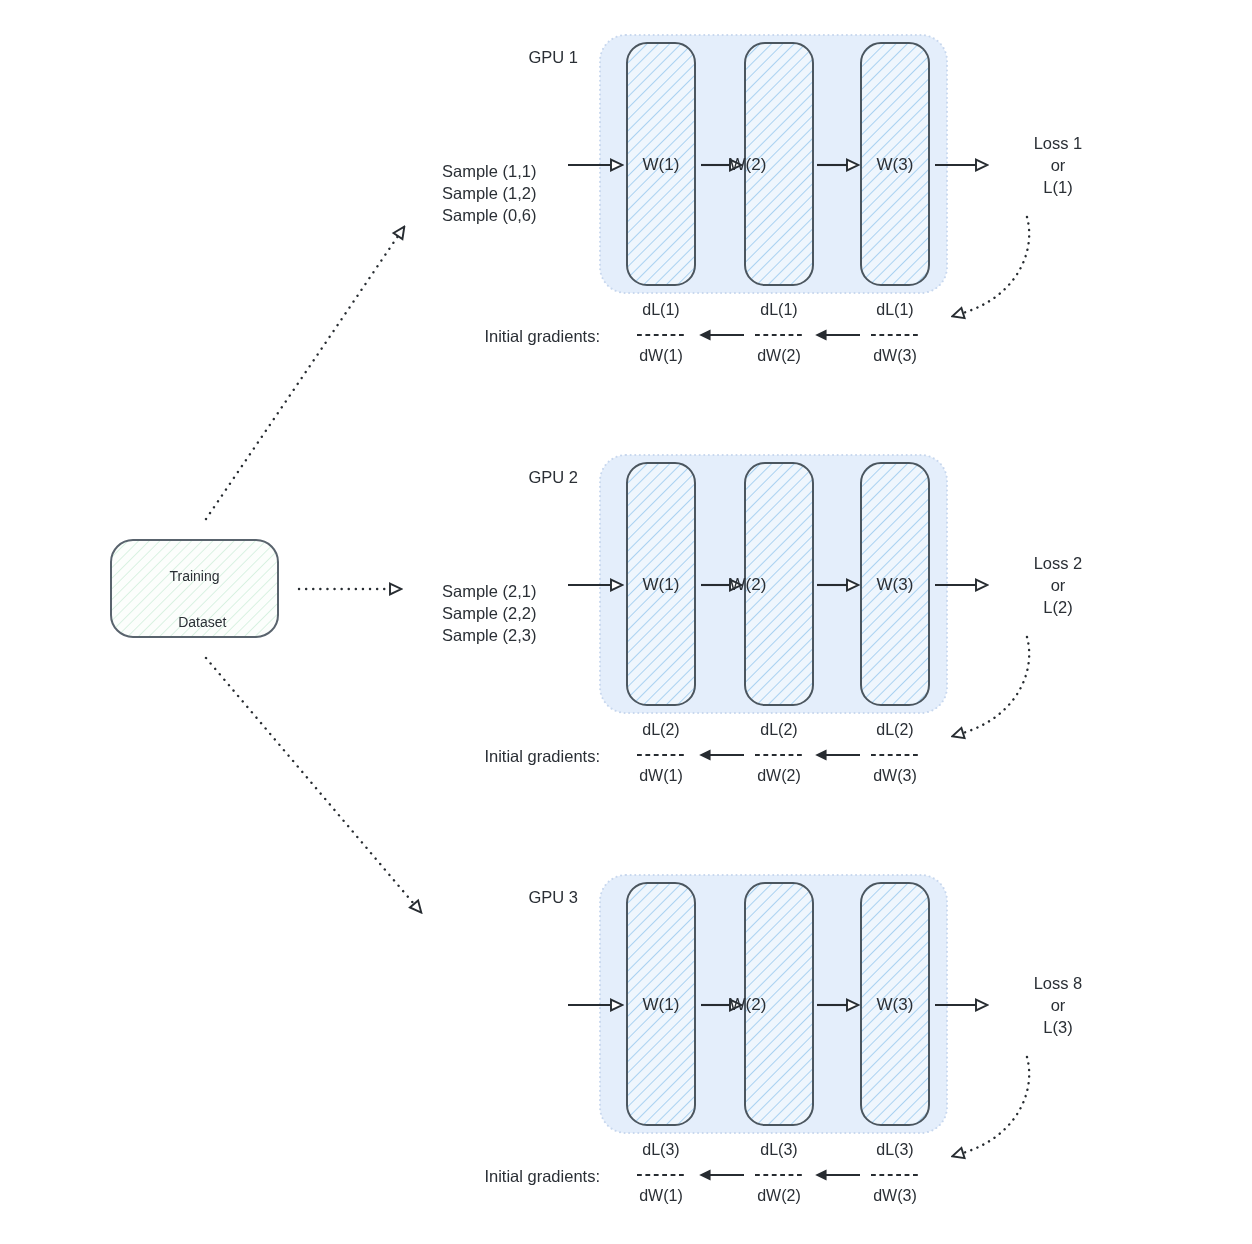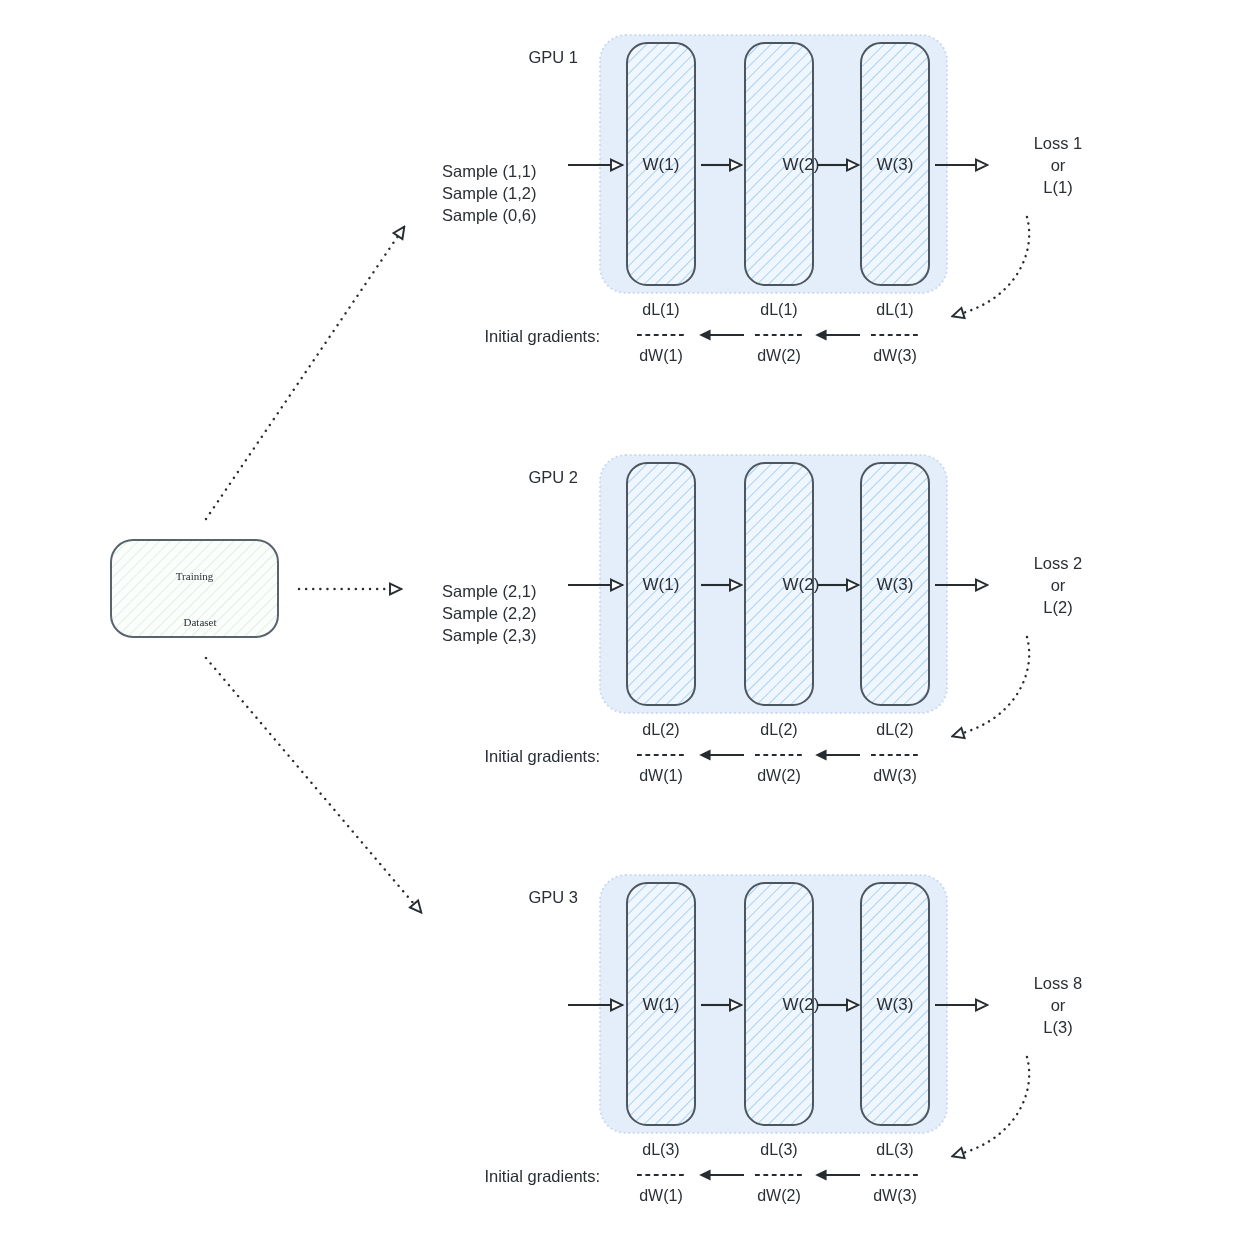--- a/index.html
+++ b/index.html
@@ -8,29 +8,29 @@
     font-family:"Liberation Sans", sans-serif;
     color:#2a2f35; overflow:hidden; background:#ffffff;
   }
   svg.layer { position:absolute; left:0; top:0; }
   .txt { position:absolute; white-space:pre; }
   .gpu-block { position:absolute; left:0; width:1252px; height:420px; }
   .g1 { top:0;padding-left:48px; } .g2 { top:420px; } .g3 { top:840px; }
   .gpu-label  { left:498px; top:47px; width:80px; text-align:right; font-size:16.5px; line-height:20px; }
   .samples    { left:442px; top:120px; width:140px; font-size:16.5px; line-height:22px;margin-top:40px; }
   .w-label    { top:154px; width:68px; text-align:center; font-size:17px; line-height:22px; }
-  .w1 { left:627px; } .w2 { left:767px; } .w3 { left:861px; }
+  .w1 { left:627px; } .w2 { left:714px; } .w3 { left:861px; }
   .loss       { left:1007px; top:132px; width:102px; text-align:center; font-size:16.5px; line-height:22px; }
   .grad-label { left:430px; top:326px; width:170px; text-align:right; font-size:16.5px; line-height:20px; }
   .frac-num   { top:299px; width:110px; text-align:center; font-size:16px; line-height:22px; }
   .frac-den   { top:345px; width:110px; text-align:center; font-size:16px; line-height:22px; }
   .f1 { left:606px; } .f2 { left:724px; } .f3 { left:840px; }
   .dataset-label {
     left:111px; top:565px; width:167px; text-align:center;
-    font-size:11px; line-height:23px;font-family:Liberation Serif, serif;
+    font-size:14px; line-height:23px;
   }
 </style>
 </head>
 <body>
 
 <div class="canvas">
 
   <svg class="layer" width="1252" height="1244" viewBox="0 0 1252 1244">
     <defs>
       <pattern id="hatchBlue" width="8" height="8" patternUnits="userSpaceOnUse" patternTransform="rotate(45)">

